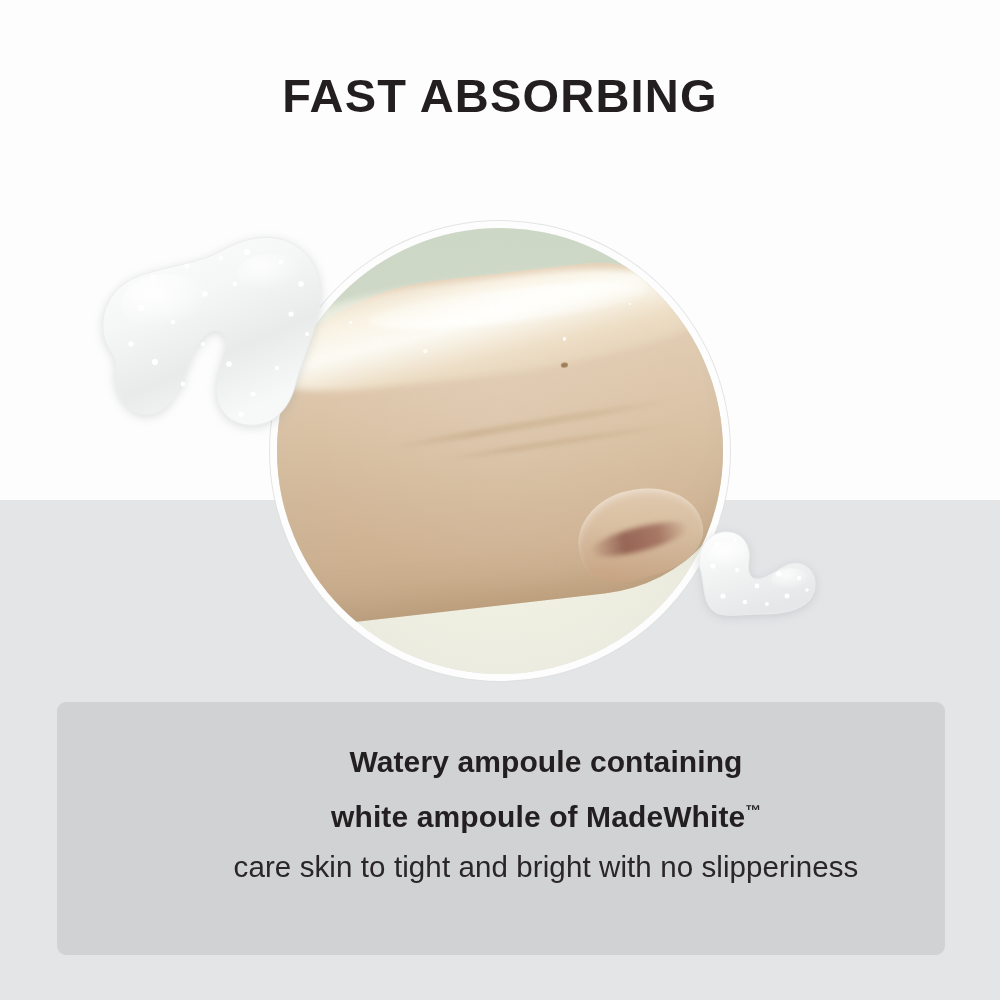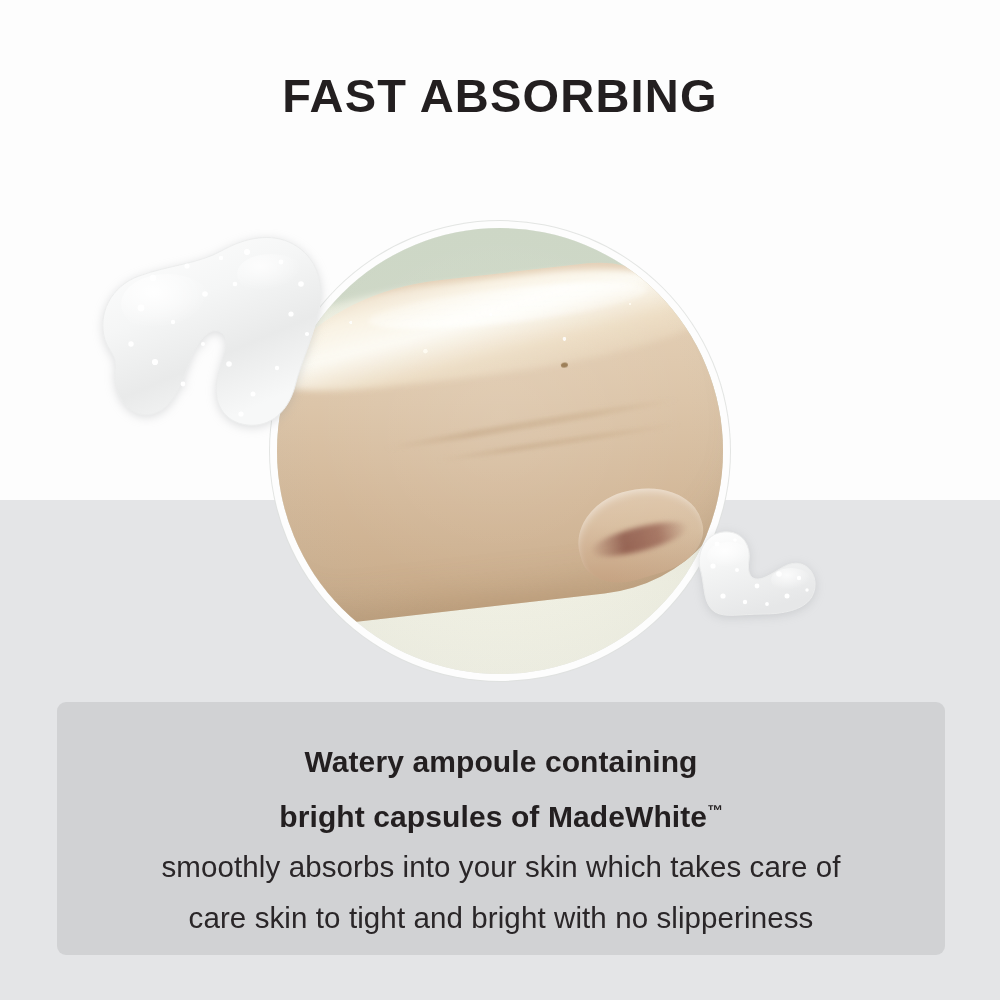--- a/index.html
+++ b/index.html
@@ -214,20 +214,21 @@
     background: #d1d2d4;
     border-radius: 9px;
   }
   .caption-inner {
     position: absolute;
     left: 0; top: 35px;
     width: 888px;
     text-align: center;
     color: #231f20;
     font-family: "Liberation Sans Narrow", "Liberation Sans", sans-serif;
+    padding-left: 45px;
   }
   .cap-strong {
     display: block;
     font-weight: bold;
     font-size: 30px;
     line-height: 49px;
     letter-spacing: 0.1px;
     white-space: nowrap;
   }
   .cap-light {
@@ -351,19 +352,18 @@
         <circle cx="84" cy="84" r="1.9"></circle>
           <circle cx="124" cy="70" r="1.7"></circle>
       </g>
     </svg>
 
   </div>
 
   <div class="caption-box">
     <div class="caption-inner">
       <span class="cap-strong">Watery ampoule containing</span>
-      <span class="cap-strong"><span>bright capsules of MadeWhite</span><span class="tm">™</span></span>
-      <span class="cap-light">smoothly absorbs into your skin which takes care of</span>
+      <span class="cap-strong"><span>white ampoule of MadeWhite</span><span class="tm">™</span></span>
       <span class="cap-light">care skin to tight and bright with no slipperiness</span>
     </div>
   </div>
 
 </div>
 
 </body></html>

